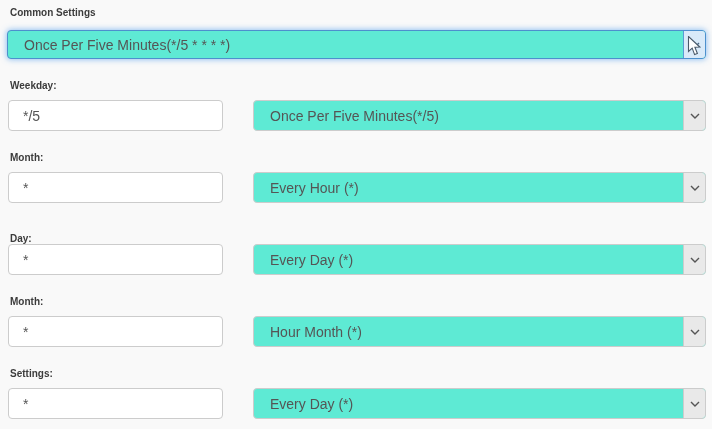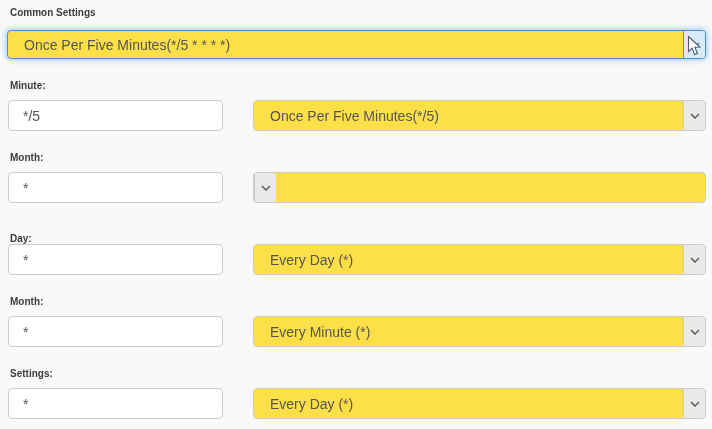--- a/index.html
+++ b/index.html
@@ -31,21 +31,21 @@
     padding: 0 8px 0 14px;
     font-family: "Liberation Sans", "DejaVu Sans", sans-serif;
     font-size: 14px;
     color: #555;
     outline: none;
   }
   .select {
     position: absolute;
     box-sizing: border-box;
     height: 31px;
-    background: #fde047;
+    background: #5eead4;
     border: 1px solid #ccc;
     border-radius: 4px;
     display: flex;
     align-items: center;
     cursor: default;
   }
   .select .select-text {
     flex: 1;
     padding-left: 16px;
     font-size: 14px;
@@ -91,34 +91,35 @@
 
   <div class="select common-select">
     <span class="select-text">Once Per Five Minutes(*/5 * * * *)</span>
     <span class="select-btn">
       <svg class="chev" width="10" height="6" viewBox="0 0 10 6">
         <polyline points="1,1 5,5 9,1" fill="none" stroke="#4d6b8a" stroke-width="1.4"></polyline>
       </svg>
     </span>
   </div>
 
-  <div class="lbl" style="top:77px">Minute:</div>
+  <div class="lbl" style="top:77px">Weekday:</div>
   <input class="text-input" style="top: 100px;" type="text" value="*/5">
   <div class="select row-select" style="top:100px">
     <span class="select-text">Once Per Five Minutes(*/5)</span>
     <span class="select-btn">
       <svg class="chev" width="10" height="6" viewBox="0 0 10 6">
         <polyline points="1,1 5,5 9,1" fill="none" stroke="#555" stroke-width="1.4"></polyline>
       </svg>
     </span>
   </div>
 
   <div class="lbl" style="top:149px">Month:</div>
   <input class="text-input" style="top: 172px;" type="text" value="*">
   <div class="select row-select" style="top:172px">
+    <span class="select-text">Every Hour (*)</span>
     <span class="select-btn">
       <svg class="chev" width="10" height="6" viewBox="0 0 10 6">
         <polyline points="1,1 5,5 9,1" fill="none" stroke="#555" stroke-width="1.4"></polyline>
       </svg>
     </span>
   </div>
 
   <div class="lbl" style="top:230px">Day:</div>
   <input class="text-input" style="top: 244px;" type="text" value="*">
   <div class="select row-select" style="top:244px">
@@ -126,21 +127,21 @@
     <span class="select-btn">
       <svg class="chev" width="10" height="6" viewBox="0 0 10 6">
         <polyline points="1,1 5,5 9,1" fill="none" stroke="#555" stroke-width="1.4"></polyline>
       </svg>
     </span>
   </div>
 
   <div class="lbl" style="top:293px">Month:</div>
   <input class="text-input" style="top: 316px;" type="text" value="*">
   <div class="select row-select" style="top:316px">
-    <span class="select-text">Every Minute (*)</span>
+    <span class="select-text">Hour Month (*)</span>
     <span class="select-btn">
       <svg class="chev" width="10" height="6" viewBox="0 0 10 6">
         <polyline points="1,1 5,5 9,1" fill="none" stroke="#555" stroke-width="1.4"></polyline>
       </svg>
     </span>
   </div>
 
   <div class="lbl" style="top:365px">Settings:</div>
   <input class="text-input" style="top: 388px;" type="text" value="*">
   <div class="select row-select" style="top:388px">

